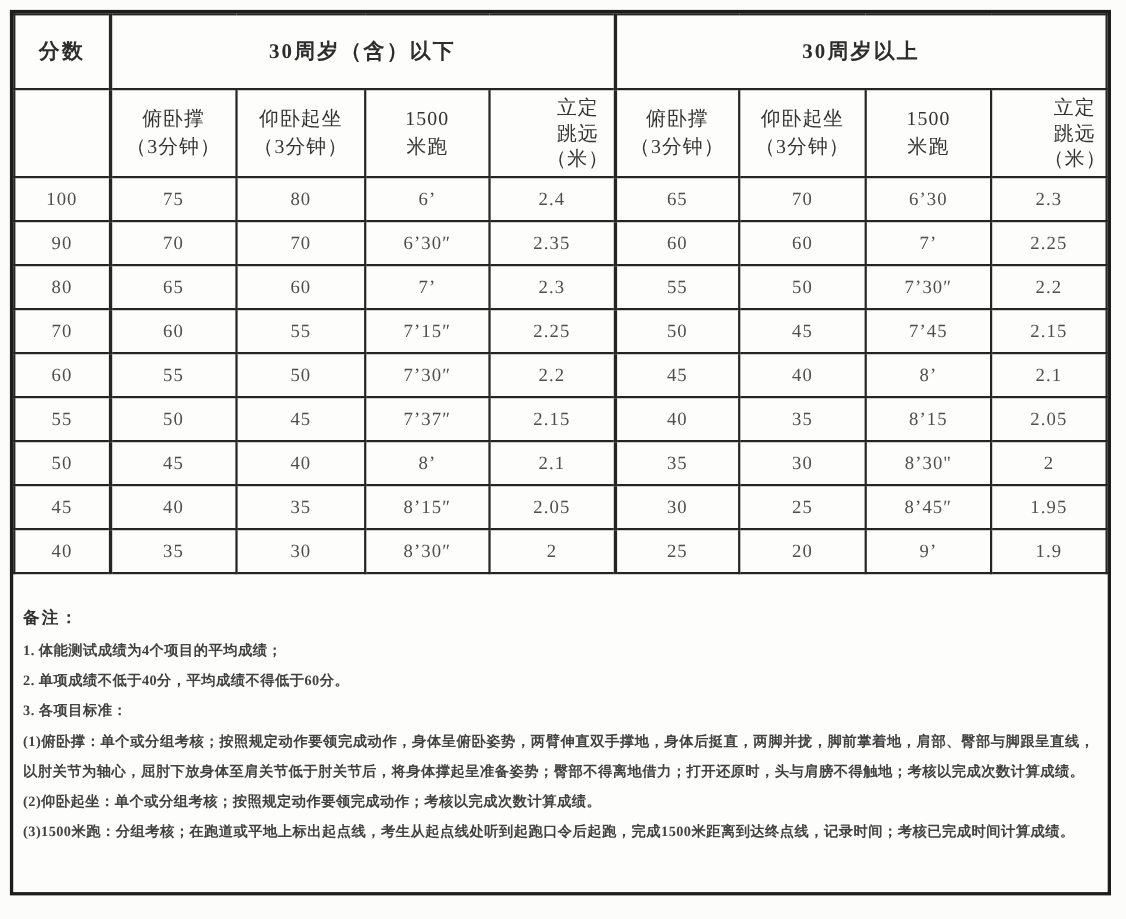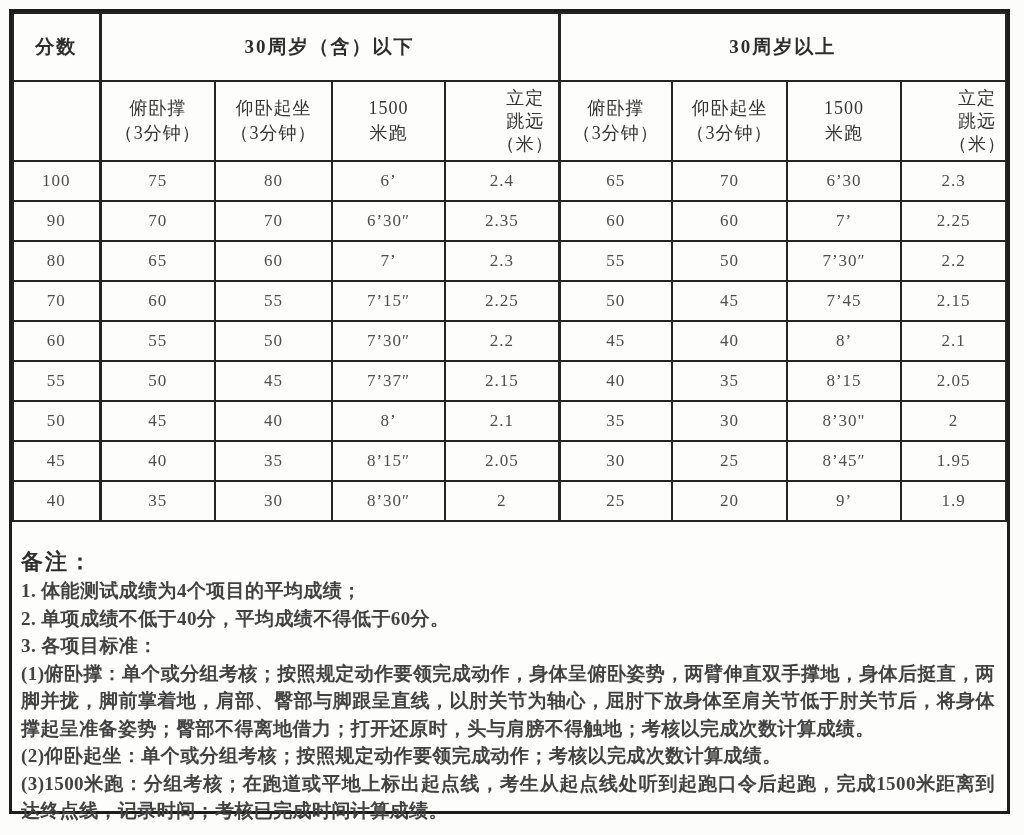--- a/index.html
+++ b/index.html
@@ -50,25 +50,25 @@
   th.jump-head div{line-height:23px;margin-left:47px;}
   tr.data-row td{
     font-size:17px;color:#4e4e4e;letter-spacing:1px;
     font-weight:normal;
   }
   .notes{
     padding:25px 12px 0 9px;
     color:#424242;
   }
   .notes-title{
-    font-size:22px;font-weight:bold;color:#2f2f2f;
+    font-size:15px;font-weight:bold;color:#2f2f2f;
     letter-spacing:2px;line-height:30px;
   }
   .note-line,.note-para{
-    font-size:19px;line-height:27.5px;
+    font-size:13px;line-height:27.5px;
     font-weight:600;color:#424242;
     text-align:justify;letter-spacing:0.4px;
   }
   .u{text-decoration:underline;text-underline-offset:3px;}
 </style>
 </head>
 <body>
 
 <div class="page">
   <div class="frame">

